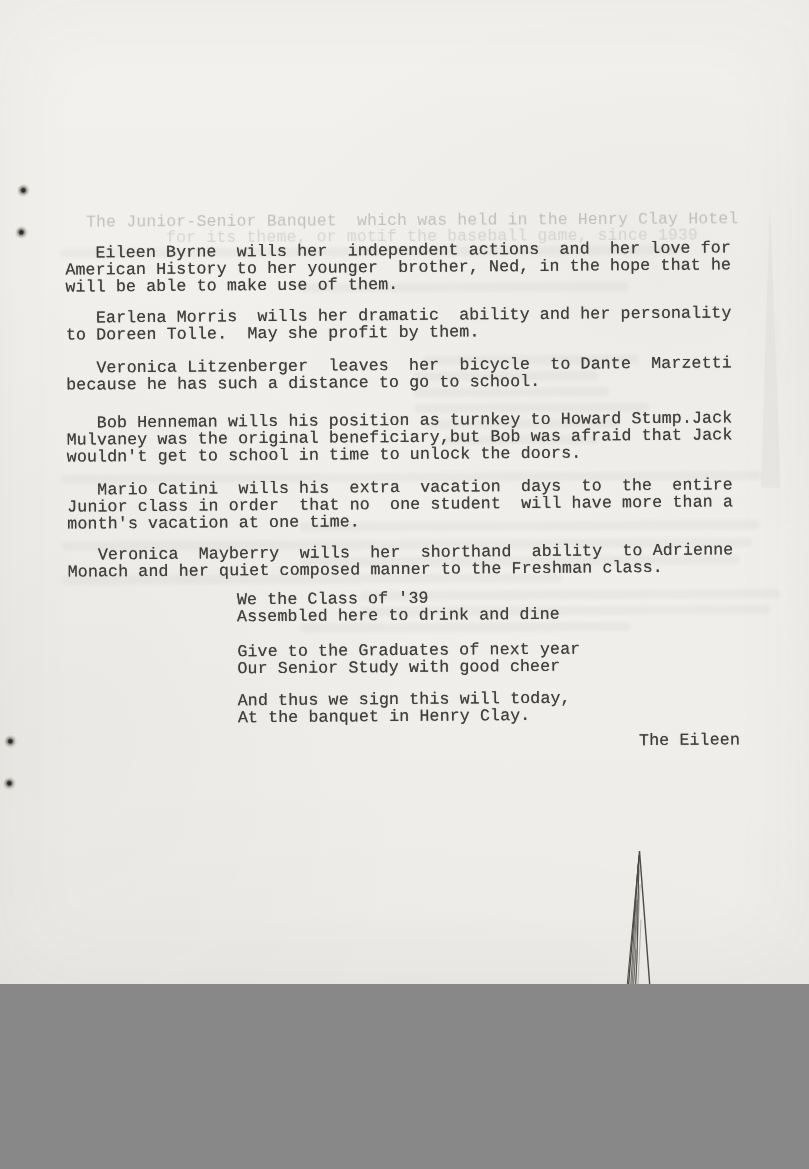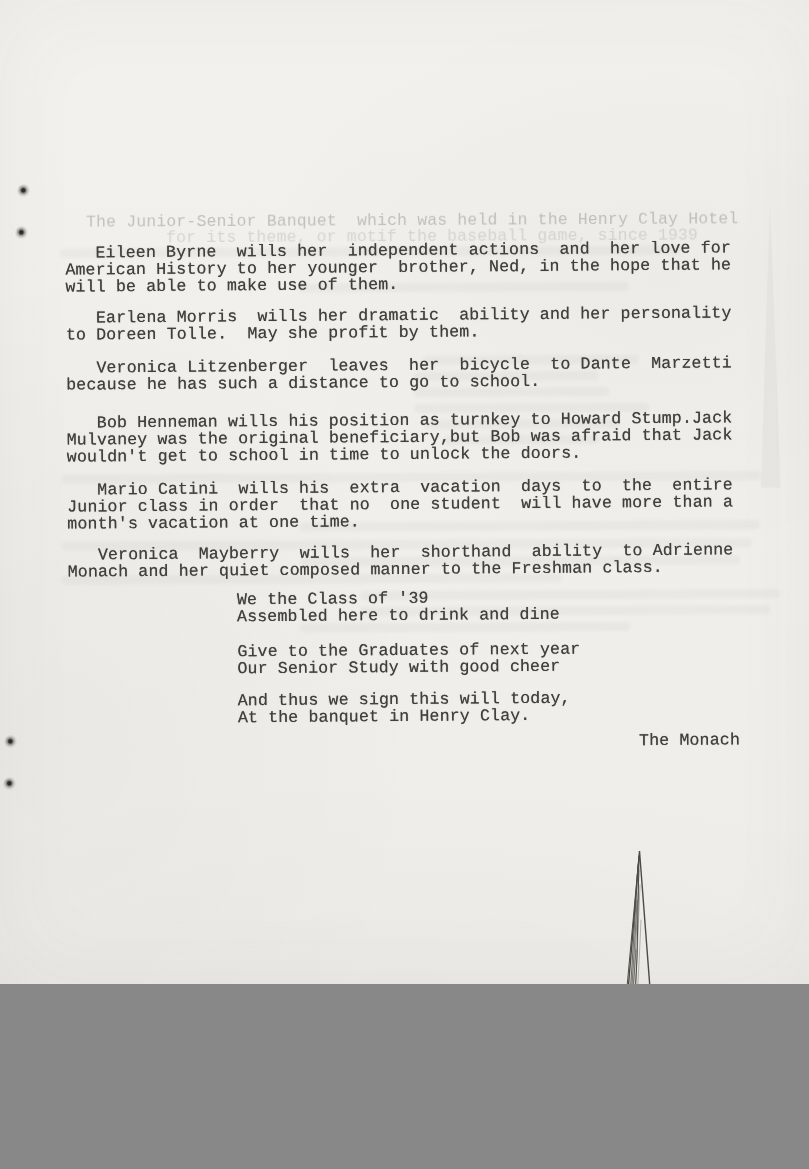--- a/index.html
+++ b/index.html
@@ -145,21 +145,21 @@
       <div class="tline">Give to the Graduates of next year</div>
       <div class="tline">Our Senior Study with good cheer</div>
     </div>
 
     <div class="para" style="left:236px;top:691px">
       <div class="tline">And thus we sign this will today,</div>
       <div class="tline">At the banquet in Henry Clay.</div>
     </div>
 
     <div class="para" style="left:637px;top:734px">
-      <div class="tline">The Monach</div>
+      <div class="tline">The Eileen</div>
     </div>
 
   </div>
 
   <svg class="sketch" viewBox="0 0 242 302">
 
     <path d="M15 265 L214 260.5" stroke-width="2"></path>
 
     <path d="M71.5 13 L90.5 261.5 L51 263.5 Z" stroke-width="1.4" fill="rgba(0,0,0,0.02)"></path>
 

